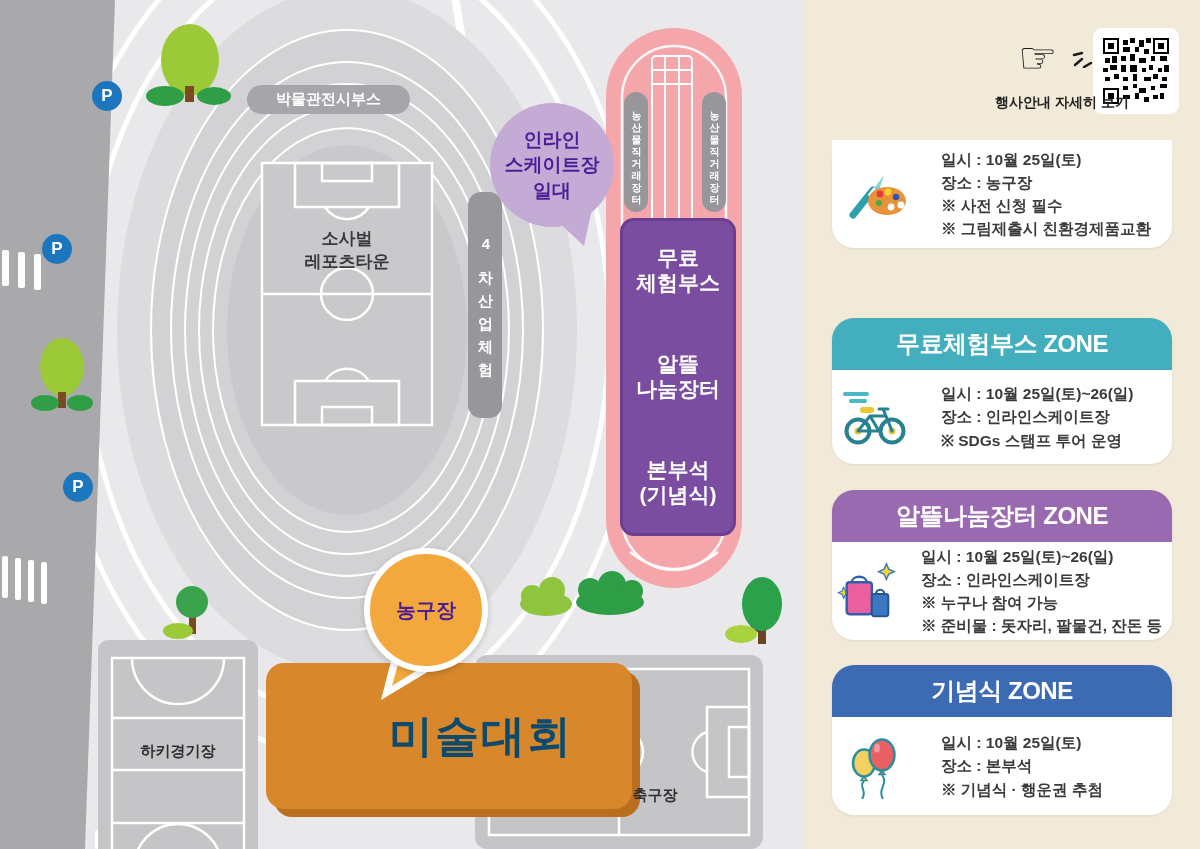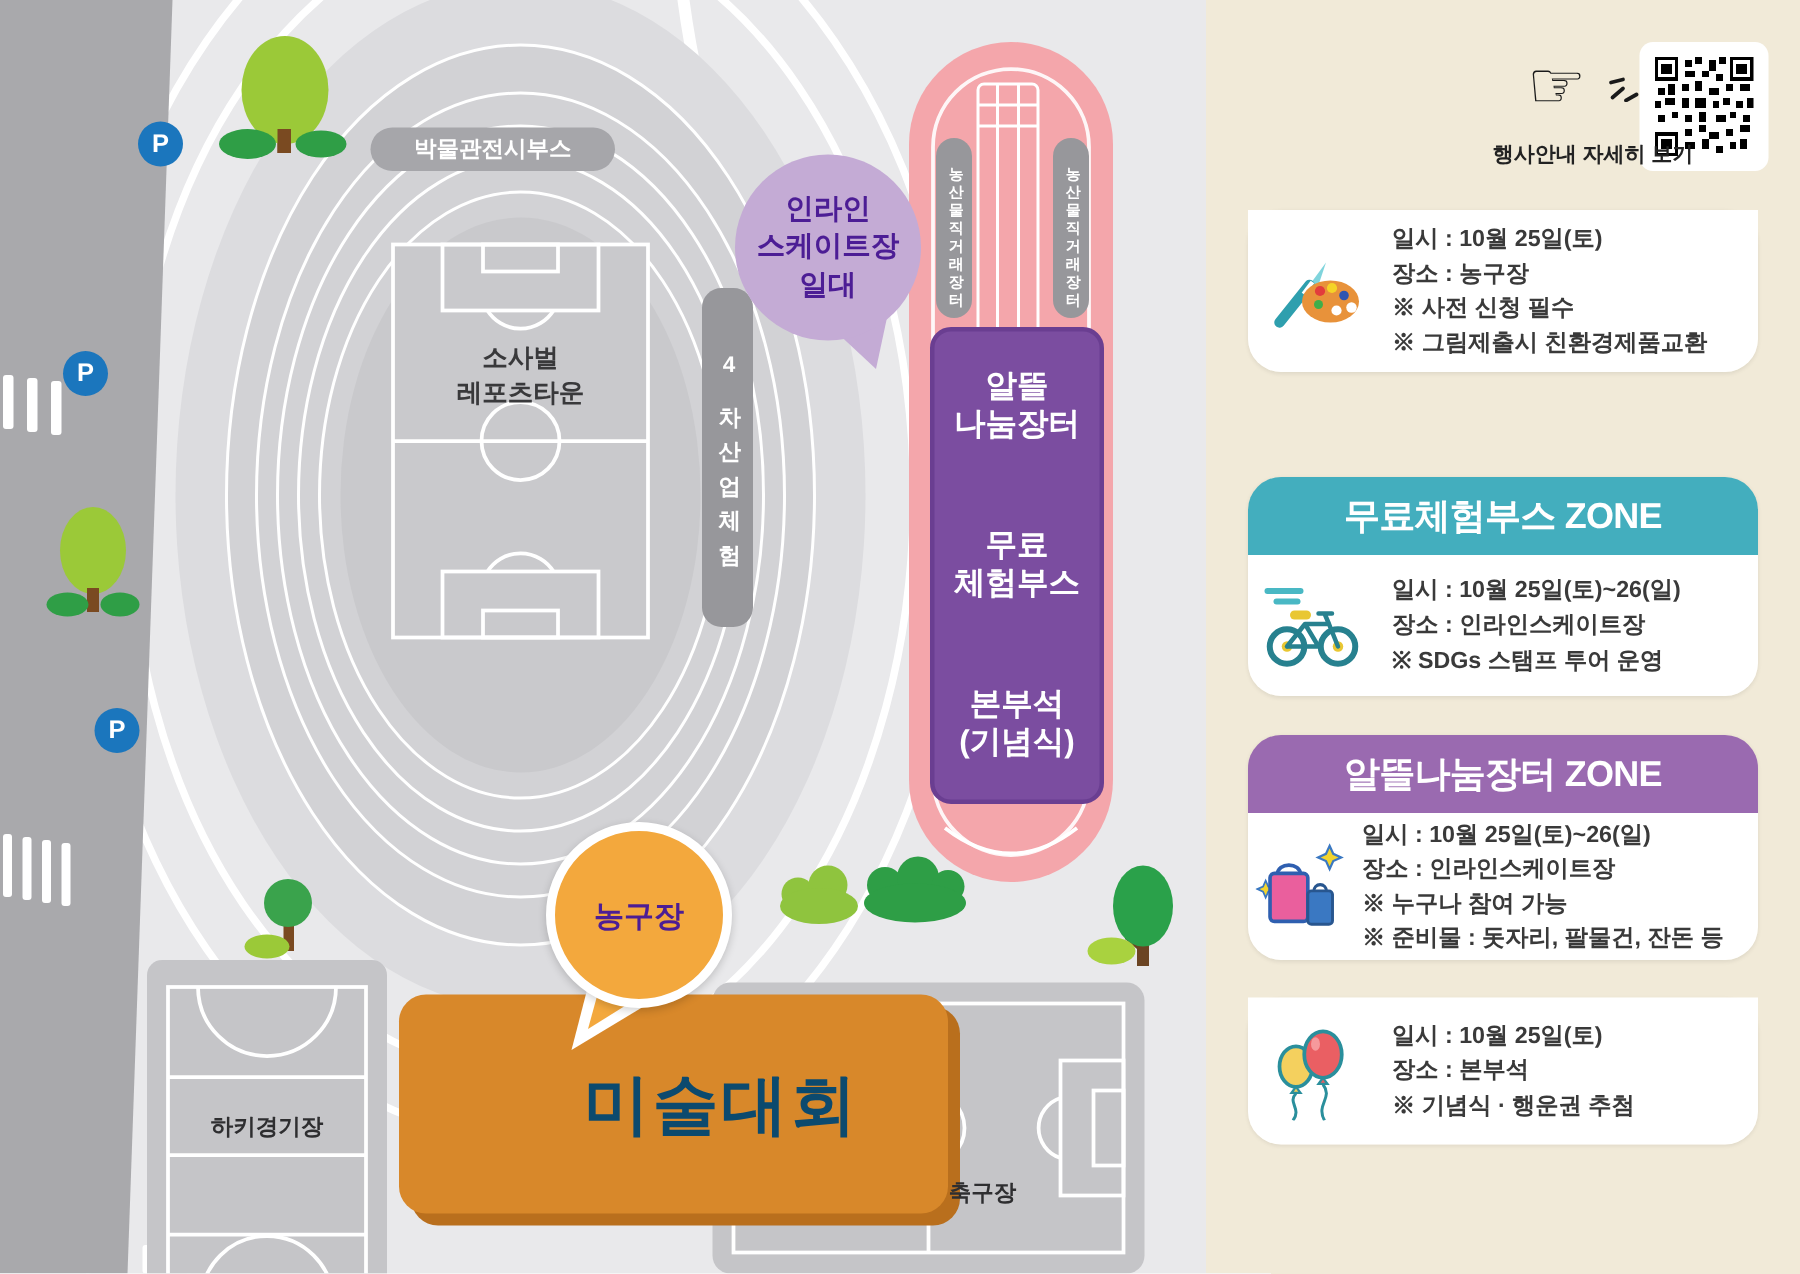--- a/index.html
+++ b/index.html
@@ -25,21 +25,21 @@
            font-weight:bold;font-size:17px;}
 
   
   #panel{left:804px;top:0;width:396px;height:849px;background:#f1ead8;}
   .qr-wrap{background:#ffffff;border-radius:9px;}
   .qr-caption{font-size:14px;color:#222222;font-weight:bold;text-align:center;margin-left:20px;}
   .hand{font-size:44px;color:#1a1a1a;line-height:1;}
   .card{width:340px;border-radius:22px;box-shadow:0 1px 3px rgba(0,0,0,0.08);}
   .card-header{height:52px;border-radius:22px 22px 0 0;color:#ffffff;
                font-size:24px;font-weight:bold;letter-spacing:-0.5px;}
-  .card-body{background:#ffffff;border-radius:0 0 22px 22px;display:flex;align-items:center;}
+  .card-body{background:#ffffff;border-radius:0 0 22px 22px;display:flex;align-items:center;gap:13px;}
   .card-icon{width:86px;display:flex;align-items:center;justify-content:center;flex:0 0 86px;}
   .card-lines{flex:1;padding:8px 6px 8px 10px;}
   .card-line{font-size:15.5px;color:#3a3a3a;line-height:1.5;white-space:nowrap;font-weight:600;}
 </style>
 </head>
 <body>
 
 <div id="stage">
 
   <svg class="abs" style="left:0;top:0" width="804" height="849" viewBox="0 0 804 849">
@@ -189,24 +189,24 @@
 
   <div class="abs center stadium-label pre" style="left:267px;top:228px;width:160px">소사벌
 레포츠타운</div>
 
   <div class="abs vpill" style="left:468px;top:192px;width:34px;height:226px;font-size:15px;letter-spacing:8px">4차산업체험</div>
 
   <div class="abs vpill" style="left:624px;top:92px;width:24px;height:120px;font-size:10px;letter-spacing:2px">농산물직거래장터</div>
   <div class="abs vpill" style="left:702px;top:92px;width:24px;height:120px;font-size:10px;letter-spacing:2px">농산물직거래장터</div>
 
   <div class="abs purple-box" style="left:620px;top:218px;width:116px;height:318px">
+    <div class="zl pre">무료
+체험부스</div>
     <div class="zl pre">알뜰
 나눔장터</div>
-    <div class="zl pre">무료
-체험부스</div>
     <div class="zl pre">본부석
 (기념식)</div>
   </div>
 
   <div class="abs callout center pre" style="left:490px;top:103px;width:124px;height:124px;background:#c4abd5;font-size:19px;line-height:1.32">인라인
 스케이트장
 일대</div>
 
   <div class="abs callout center" style="left:364px;top:548px;width:124px;height:124px;background:#f3a83d;border:6px solid #ffffff;font-size:20px;box-shadow:0 2px 6px rgba(0,0,0,0.18)">농구장</div>
 
@@ -320,20 +320,21 @@
         <div class="card-lines" style="padding-left:4px">
           <div class="card-line">일시 : 10월 25일(토)~26(일)</div>
           <div class="card-line">장소 : 인라인스케이트장</div>
           <div class="card-line">※ 누구나 참여 가능</div>
           <div class="card-line">※ 준비물 : 돗자리, 팔물건, 잔돈 등</div>
         </div>
       </div>
     </div>
 
     <div class="abs card" style="left:28px;top:665px">
+      <div class="card-header center" style="background:#3d6bb3">기념식 ZONE</div>
       <div class="card-body" style="height:98px">
         <div class="card-icon">
           <svg width="58" height="66" viewBox="0 0 58 66">
             <ellipse cx="18" cy="30" rx="11" ry="13.5" fill="#f4d05e" stroke="#2a8f9c" stroke-width="2.5"></ellipse>
             <path d="M18 43.5 l-3 4 h6 z" fill="#f4d05e" stroke="#2a8f9c" stroke-width="1.5"></path>
             <path d="M18 48 C12 54 22 58 16 66" fill="none" stroke="#2a8f9c" stroke-width="2"></path>
             <ellipse cx="36" cy="22" rx="12.5" ry="15.5" fill="#ea5f63" stroke="#2a8f9c" stroke-width="2.5"></ellipse>
             <ellipse cx="31" cy="15" rx="3" ry="4.5" fill="#f6999c"></ellipse>
             <path d="M36 37.5 l-3 4 h6 z" fill="#ea5f63" stroke="#2a8f9c" stroke-width="1.5"></path>
             <path d="M36 42 C43 51 31 55 37 66" fill="none" stroke="#2a8f9c" stroke-width="2"></path>

